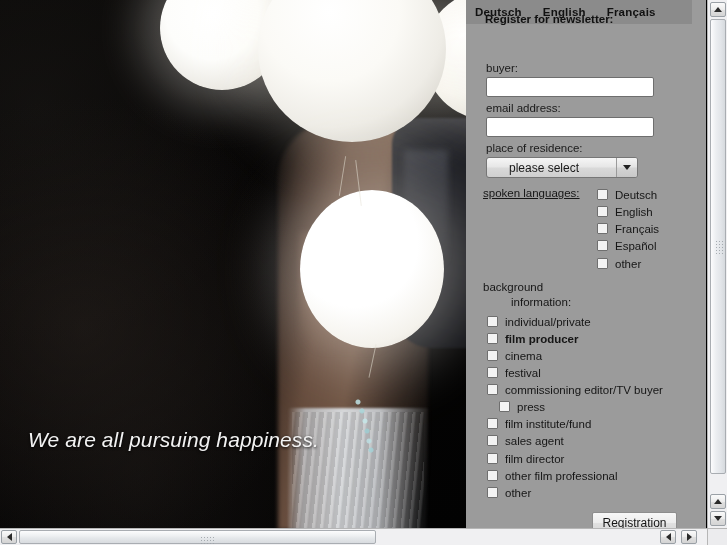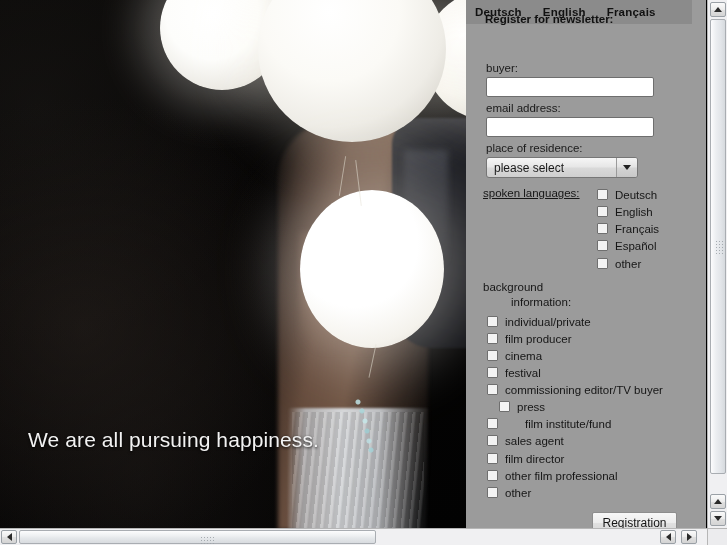--- a/index.html
+++ b/index.html
@@ -18,20 +18,21 @@
     background: #000;
   }
 
   
   .photo-pane {
     position: absolute;
     left: 0; top: 0;
     width: 466px; height: 528px;
     background: #15803d;
     overflow: hidden;
+    font-style: italic;
   }
 
   
   .photo-bg {
     position: absolute; inset: 0;
     background:
       radial-gradient(circle at 18% 62%, rgba(40,34,30,0.55) 0%, rgba(0,0,0,0) 46%),
       radial-gradient(circle at 8% 20%, rgba(26,24,22,0.6) 0%, rgba(0,0,0,0) 40%),
       radial-gradient(ellipse at 30% 90%, rgba(30,26,24,0.5) 0%, rgba(0,0,0,0) 55%),
       linear-gradient(160deg, #0a0908 0%, #050404 45%, #020202 100%);
@@ -227,21 +228,21 @@
     display: flex;
     border: 1px solid #767676;
     border-radius: 3px;
     background: linear-gradient(180deg, #f6f6f6 0%, #e6e6e6 48%, #d9d9d9 52%, #cfcfcf 100%);
     overflow: hidden;
   }
   .select-text {
     flex: 1;
     display: flex;
     align-items: center;
-    padding-left: 7px;
+    padding-left: 22px;
     font-size: 12px;
     color: #1a1a1a;
   }
   .select-btn {
     width: 21px;
     border-left: 1px solid #9a9a9a;
     display: flex;
     align-items: center;
     justify-content: center;
     background: linear-gradient(180deg, #f4f4f4 0%, #e2e2e2 48%, #d4d4d4 52%, #c8c8c8 100%);
@@ -445,41 +446,41 @@
     <span class="cb-label">other</span>
   </div>
 
   <div class="group-label" style="left:483px; top:280px;">background</div>
   <div class="group-label" style="left:483px; top:295px;padding-left:28px;">information:</div>
 
   <div class="cb-row" style="left:487px; top:313px;">
     <span class="cb"></span>
     <span class="cb-label">individual/private</span>
   </div>
-  <div class="cb-row" style="left:487px; top:330px;">
+  <div class="cb-row" style="left:487px; top:330px;font-weight:bold;">
     <span class="cb"></span>
     <span class="cb-label">film producer</span>
   </div>
   <div class="cb-row" style="left:487px; top:347px;">
     <span class="cb"></span>
     <span class="cb-label">cinema</span>
   </div>
   <div class="cb-row" style="left:487px; top:364px;">
     <span class="cb"></span>
     <span class="cb-label">festival</span>
   </div>
   <div class="cb-row" style="left:487px; top:381px;">
     <span class="cb"></span>
     <span class="cb-label">commissioning editor/TV buyer</span>
   </div>
   <div class="cb-row" style="left:499px; top:398px;">
     <span class="cb"></span>
     <span class="cb-label">press</span>
   </div>
-  <div class="cb-row" style="left:487px; top:415px;gap:20px;">
+  <div class="cb-row" style="left:487px; top:415px;">
     <span class="cb"></span>
     <span class="cb-label">film institute/fund</span>
   </div>
   <div class="cb-row" style="left:487px; top:432px;">
     <span class="cb"></span>
     <span class="cb-label">sales agent</span>
   </div>
   <div class="cb-row" style="left:487px; top:450px;">
     <span class="cb"></span>
     <span class="cb-label">film director</span>

